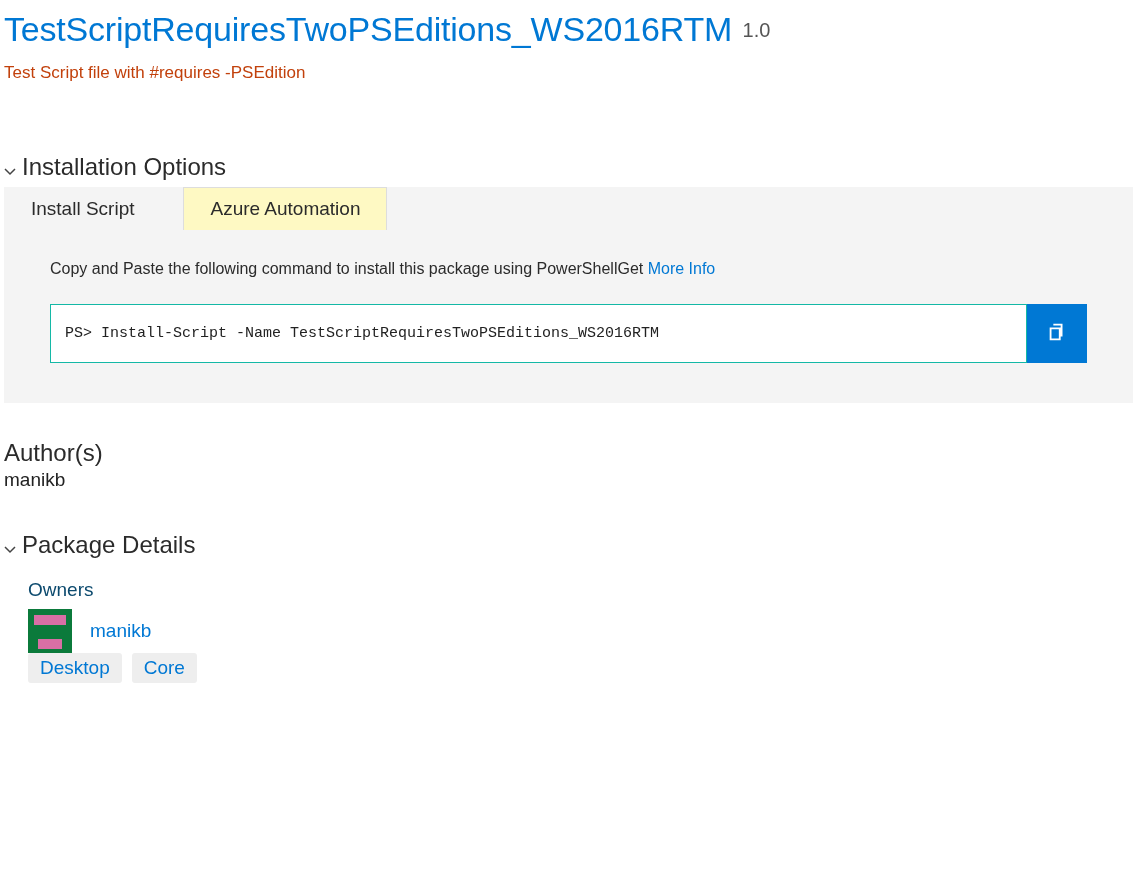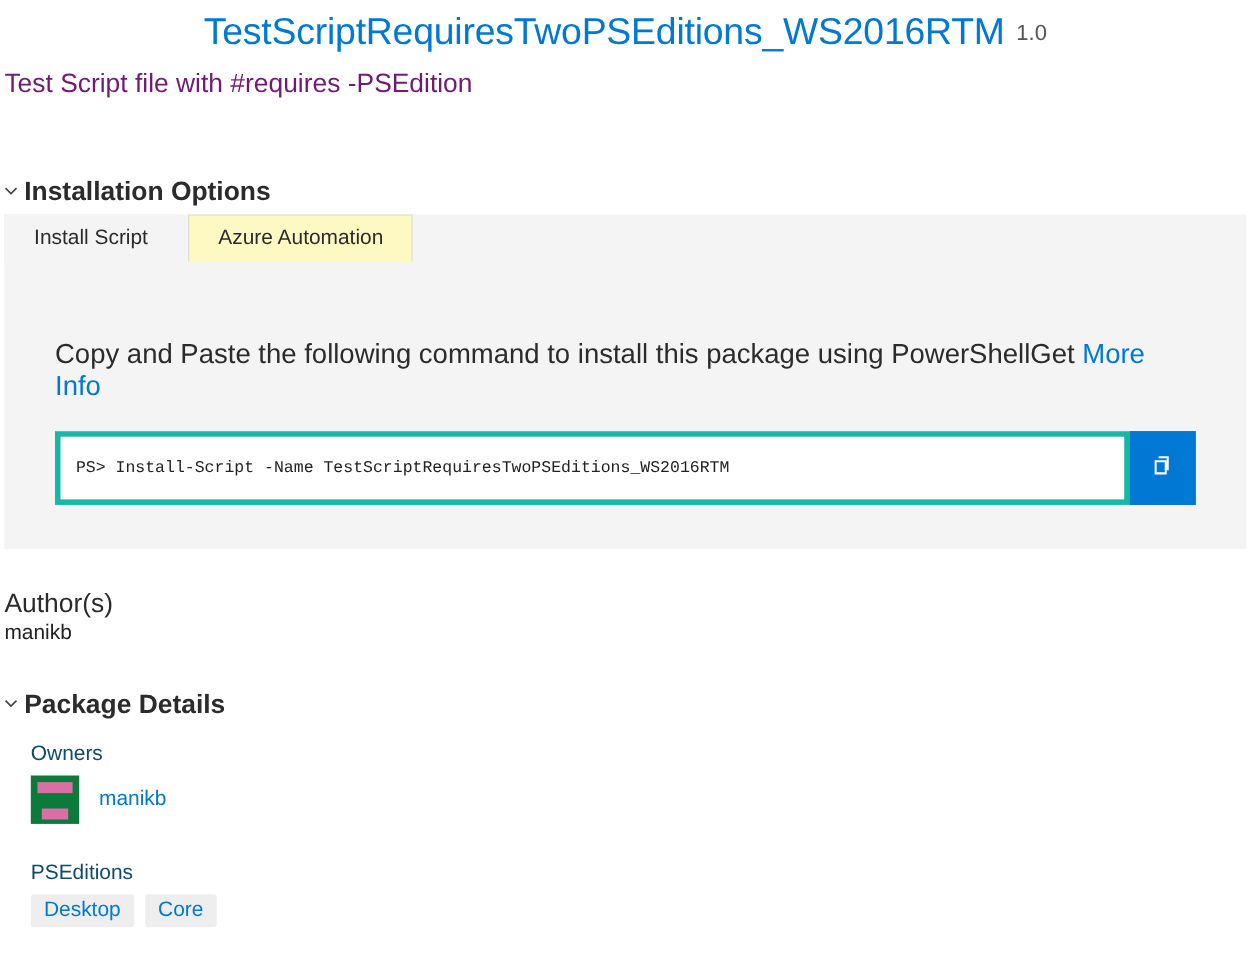--- a/index.html
+++ b/index.html
@@ -4,93 +4,92 @@
 <style>
   * { box-sizing: border-box; }
   body {
     margin: 0;
     padding: 0 4px 20px 4px;
     font-family: "Segoe UI", -apple-system, sans-serif;
     color: #2b2b2b;
     background: #fff;
     width: 1137px;
   }
-  .title-row { margin: 10px 0 14px 0; text-align: center; }
+  .title-row { margin: 10px 0 14px 0; }
   .title-link {
     font-size: 34px;
     font-weight: 300;
     color: #0078d4;
     text-decoration: none;
     letter-spacing: -0.2px;
   }
   .title-version {
     font-size: 20px;
     color: #555;
     margin-left: 6px;
     vertical-align: 4px;
   }
   .subtitle {
-    font-size: 24px;
-    color: #701a75;
+    font-size: 17px;
+    color: #c2410c;
     margin: 0 0 70px 0;
   }
   .section-header {
     font-size: 24px;
-    font-weight: 700;
-    color: #2b2b2b;
-    display: flex;
-    align-items: center;
+    font-weight: 400;
+    color: #2b2b2b;
+    display: flex;
+    align-items: flex-end;
     cursor: pointer;
     margin: 8px 0 6px 0;
   }
   .chev {
     display: inline-block;
     width: 18px;
     font-size: 14px;
     color: #444;
   }
   .install-panel {
     background: #f4f4f4;
     padding: 0 0 40px 0;
     margin-top: 2px;
   }
   .tabs {
     display: flex;
-    gap: 10px;
+    gap: 22px;
   }
   .tab {
     background: #fef9c3;
     border: 1px solid #ddd;
     border-bottom: none;
     padding: 10px 26px;
     font-size: 19px;
     color: #2b2b2b;
     cursor: pointer;
   }
   .tab.active {
     background: #f4f4f4;
     border-color: #f4f4f4;
   }
   .tab-body {
     padding: 30px 46px 0 46px;
   }
   .tab-desc {
-    font-size: 25px;
-    color: #2b2b2b;
-    margin-top: 40px;
+    font-size: 16px;
+    color: #2b2b2b;
   }
   .tab-link { color: #0078d4; text-decoration: none; }
   .cmd-row {
     display: flex;
     margin-top: 26px;
   }
   .cmd-box {
     flex: 1;
     background: #fff;
-    border: 5px solid #14b8a6;
+    border: 1px solid #14b8a6;
     padding: 20px 14px;
     font-family: Consolas, "Courier New", monospace;
     font-size: 15px;
     color: #222;
   }
   .copy-btn {
     width: 60px;
     background: #0078d4;
     border: 1px solid #0078d4;
     display: flex;
@@ -187,18 +186,17 @@
   <span>Package Details</span>
 </div>
 
 <div class="details">
   <div class="dt-heading">Owners</div>
   <div class="owner-row">
     <span class="avatar"></span>
     <a href="#" class="owner-link">manikb</a>
   </div>
 
-  <div class="dt-heading" style="margin-top:34px">PSEditions</div>
   <div class="tag-row">
     <span class="tag">Desktop</span>
     <span class="tag">Core</span>
   </div>
 </div>
 
 </body></html>

